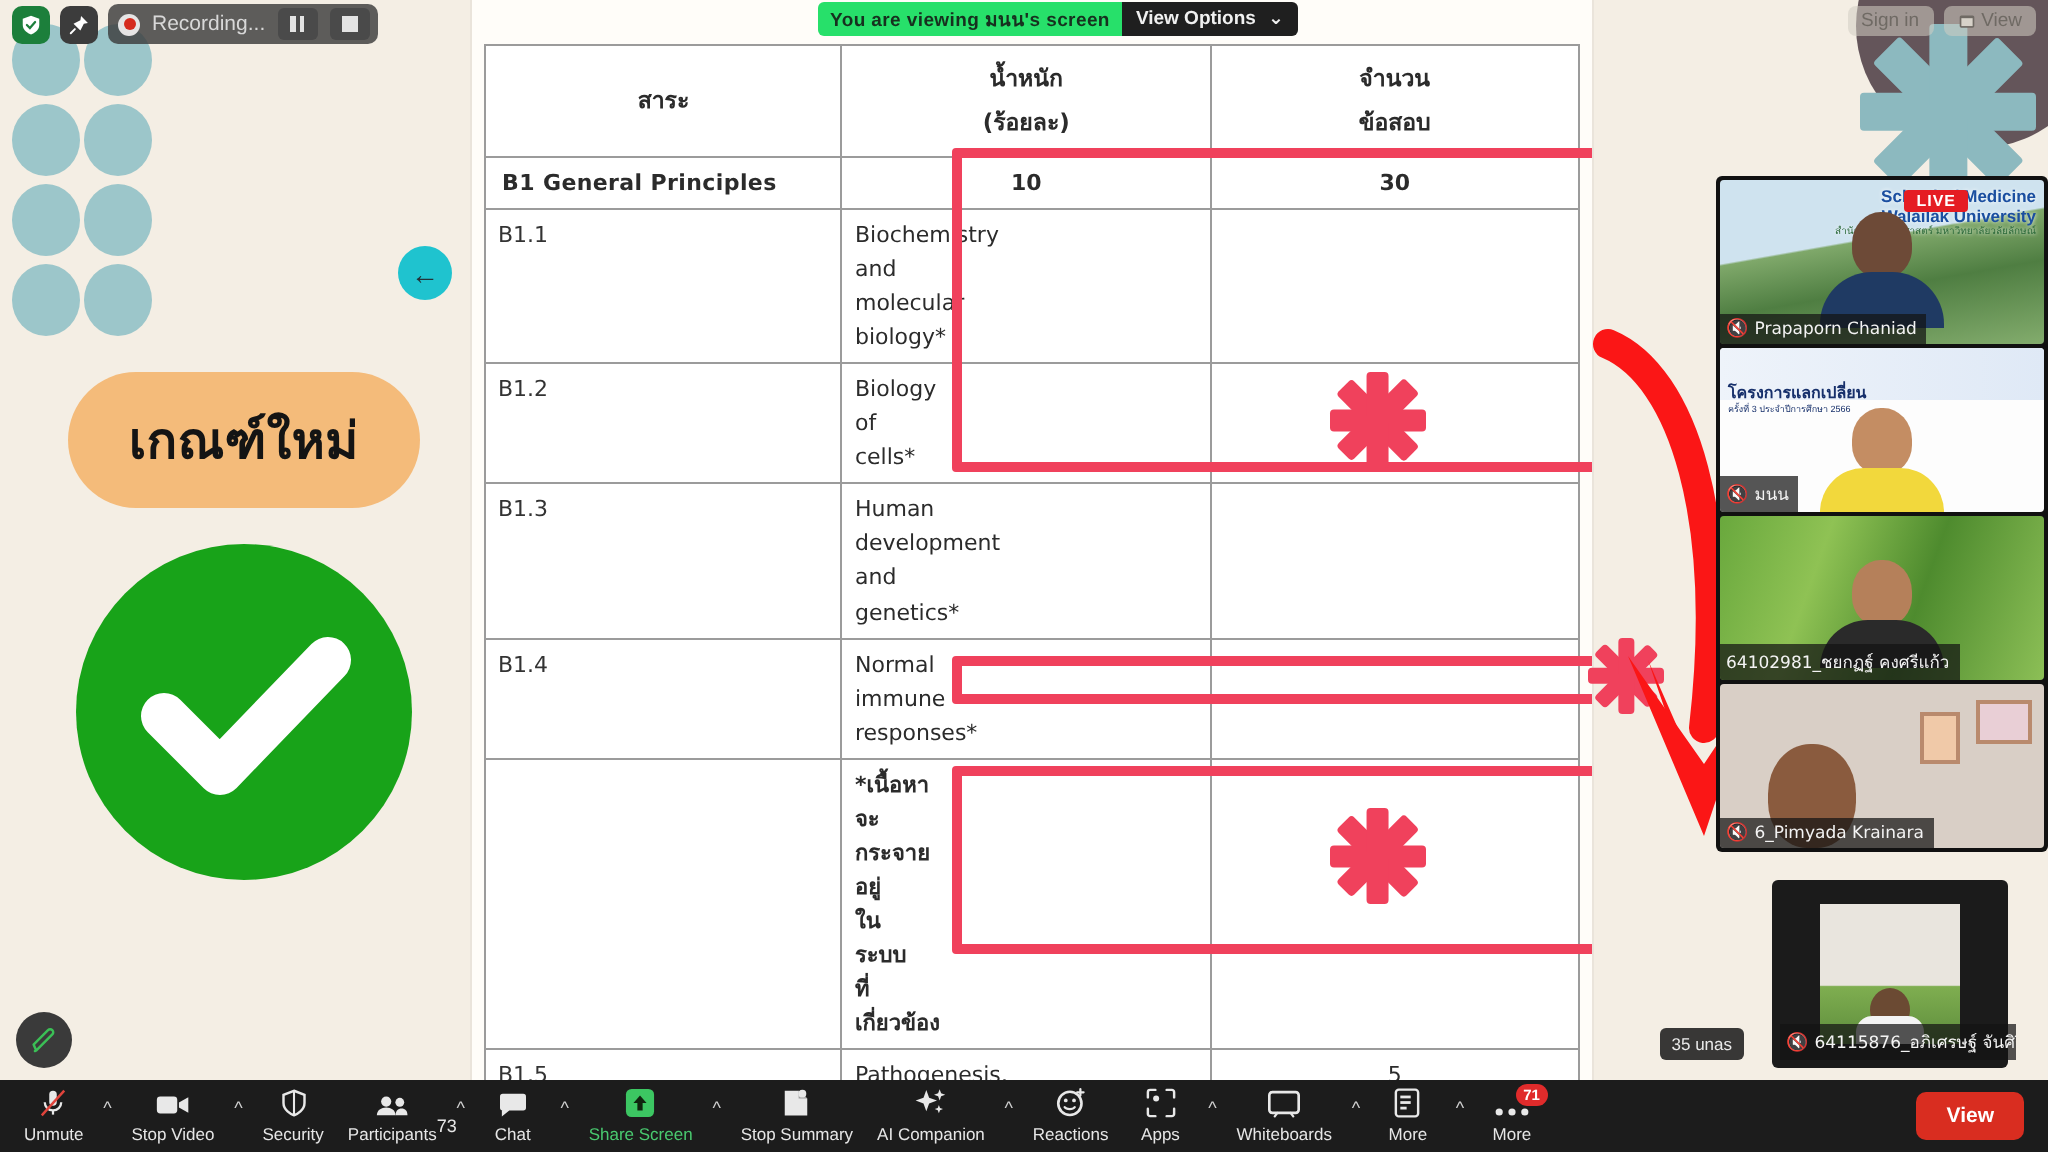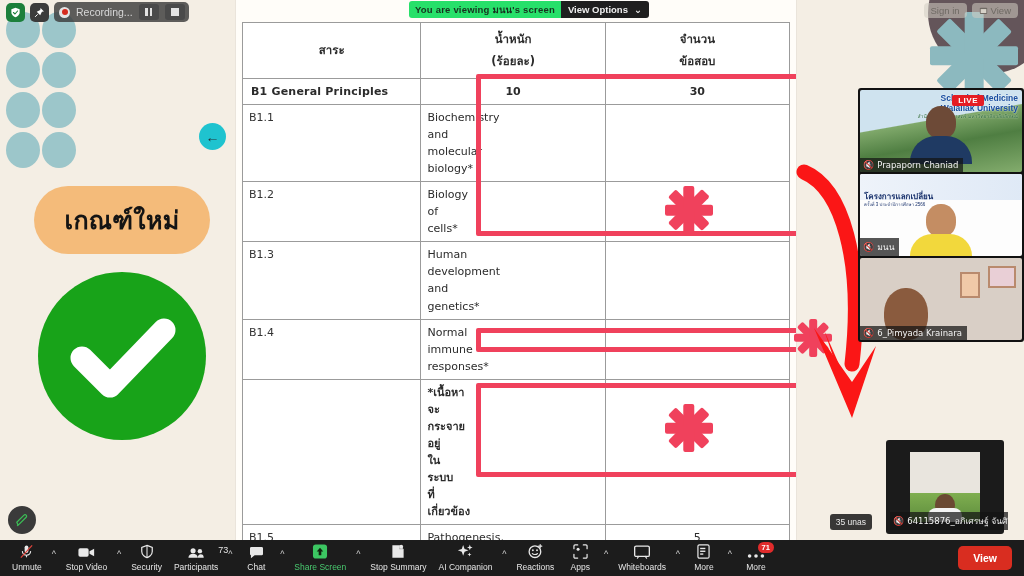--- a/index.html
+++ b/index.html
@@ -581,20 +581,30 @@
       <div class="person" style="bottom:0;">
         <div class="head" style="background:#c48d63;margin:0 auto;"></div>
         <div class="torso" style="background:#f2d83c;height:22px;"></div>
       </div>
       <div class="vname">
         <span class="mic-off">🔇</span>
         <span>มนน</span>
       </div>
     </div>
 
+    <div class="vtile">
+      <div class="bg-grass"></div>
+      <div class="person" style="bottom:6px;">
+        <div class="head" style="background:#b5805a;margin:0 auto;"></div>
+        <div class="torso" style="background:#2a2a2a;height:24px;"></div>
+      </div>
+      <div class="vname">
+        <span>64102981_ชยกฏฐ์ คงศรีแก้ว</span>
+      </div>
+    </div>
 
     <div class="vtile">
       <div class="bg-room"></div>
       <div style="position:absolute;right:6px;top:8px;width:28px;height:22px;background:#e9cfd6;border:2px solid #b98a6d;"></div>
       <div style="position:absolute;right:42px;top:14px;width:20px;height:26px;background:#f0c9a8;border:2px solid #b98a6d;"></div>
       <div class="person" style="left:24px;transform:none;bottom:0;">
         <div class="head" style="background:#8a5b3e;width:44px;height:52px;"></div>
       </div>
       <div class="vname">
         <span class="mic-off">🔇</span>
@@ -663,21 +673,21 @@
         <div class="tool-wrap">
           <div class="tool">
             <div class="ic">
               <svg width="17" height="12" viewBox="0 0 20 12">
                 <circle cx="6" cy="3.4" r="3" fill="#e8e8e8"></circle>
                 <circle cx="14" cy="3.8" r="2.6" fill="#e8e8e8"></circle>
                 <path d="M0.5 11.5c0-3 2.6-4.6 5.5-4.6s5.5 1.6 5.5 4.6z" fill="#e8e8e8"></path>
                 <path d="M11.5 11.5c0-2.6 1.4-4.1 3.6-4.1 2 0 3.4 1.2 3.4 4.1z" fill="#e8e8e8"></path>
               </svg>
             </div>
-            <span class="pcount" style="position: absolute; right: -4px; top: 5px;">73</span>
+            <span class="pcount" style="position: absolute; right: -4px; top: 18px;">73</span>
             <div class="lb">Participants</div>
           </div>
           <div class="tool" style="min-width: 12px; padding: 0px 3px;">
             <span style="font-size:9px;color:#cfcfcf;line-height:1;margin-bottom:8px;">^</span>
           </div>
         </div>
         <div class="tool-wrap">
           <div class="tool">
             <div class="ic">
               <svg width="15" height="13" viewBox="0 0 16 14">

